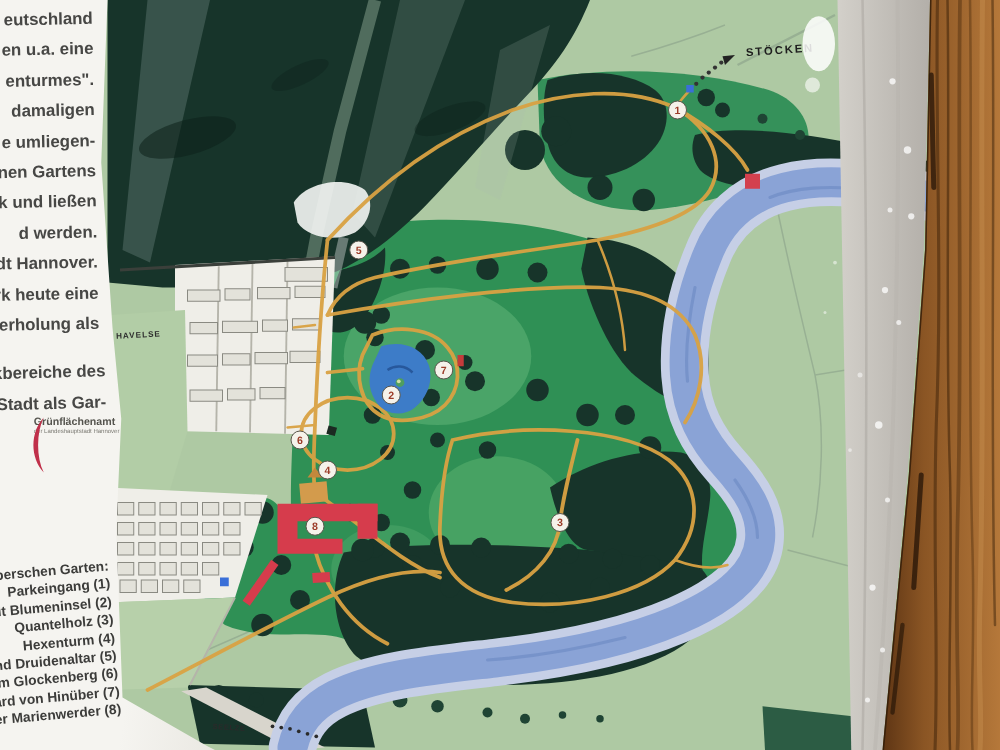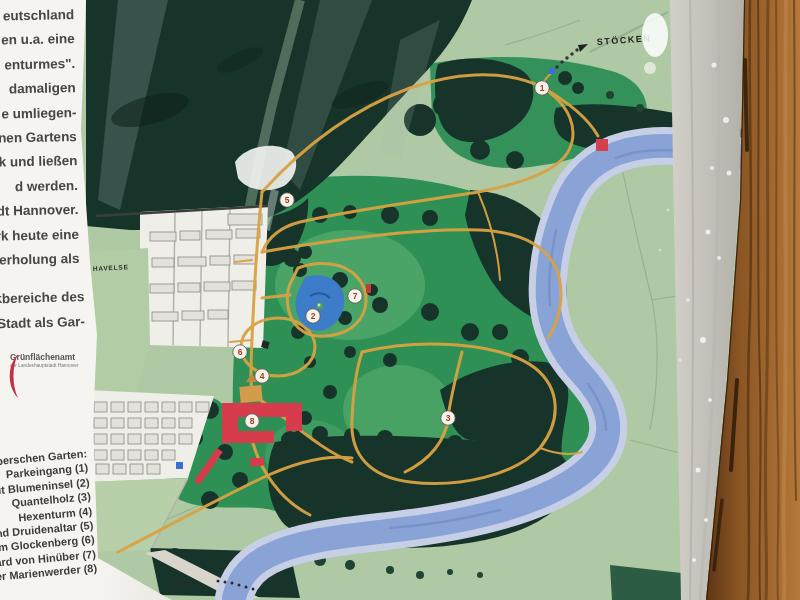--- a/index.html
+++ b/index.html
@@ -6,21 +6,21 @@
   .photo{position:relative;width:800px;height:600px;overflow:hidden;
          background:#aec9a3;font-family:"Liberation Sans",sans-serif;}
   .photo svg{position:absolute;left:0;top:0;}
   
   .text-column{position:absolute;left:0;top:0;width:180px;height:600px;
     background:linear-gradient(100deg,#f5f4f0 70%,#e9e7e1 100%);
     clip-path:polygon(0 0,86px 0,81px 130px,90px 262px,97px 335px,93px 425px,98px 558px,166px 597px,172px 600px,0 600px);}
   .para{position:absolute;text-align:right;white-space:nowrap;color:#474745;font-weight:700;}
   .para1{left:-126px;width:200px;top:3px;font-size:13.5px;line-height:24.4px;transform:rotate(-1.2deg);transform-origin:100% 0;}
   .para2{left:-116px;width:200px;top:284px;font-size:13.5px;line-height:25px;transform:rotate(-1.5deg);transform-origin:100% 0;}
-  .logo{position:absolute;left:4px;top:332px;display:flex;align-items:center;margin-top:20px;}
+  .logo{position:absolute;left:21px;top:332px;display:flex;align-items:center;}
   .logo-text{margin-left:6px;}
   .logo-name{font-size:8.5px;font-weight:700;color:#55544e;}
   .logo-sub{font-size:4.8px;color:#7a7972;margin-top:1px;}
   .legend{position:absolute;left:-108px;width:200px;top:446px;text-align:right;white-space:nowrap;
           transform:rotate(-5deg);transform-origin:100% 50%;color:#3c3c3a;font-weight:700;}
   .legend div{font-size:11px;line-height:14.4px;}
 </style>
 </head>
 <body>
 

